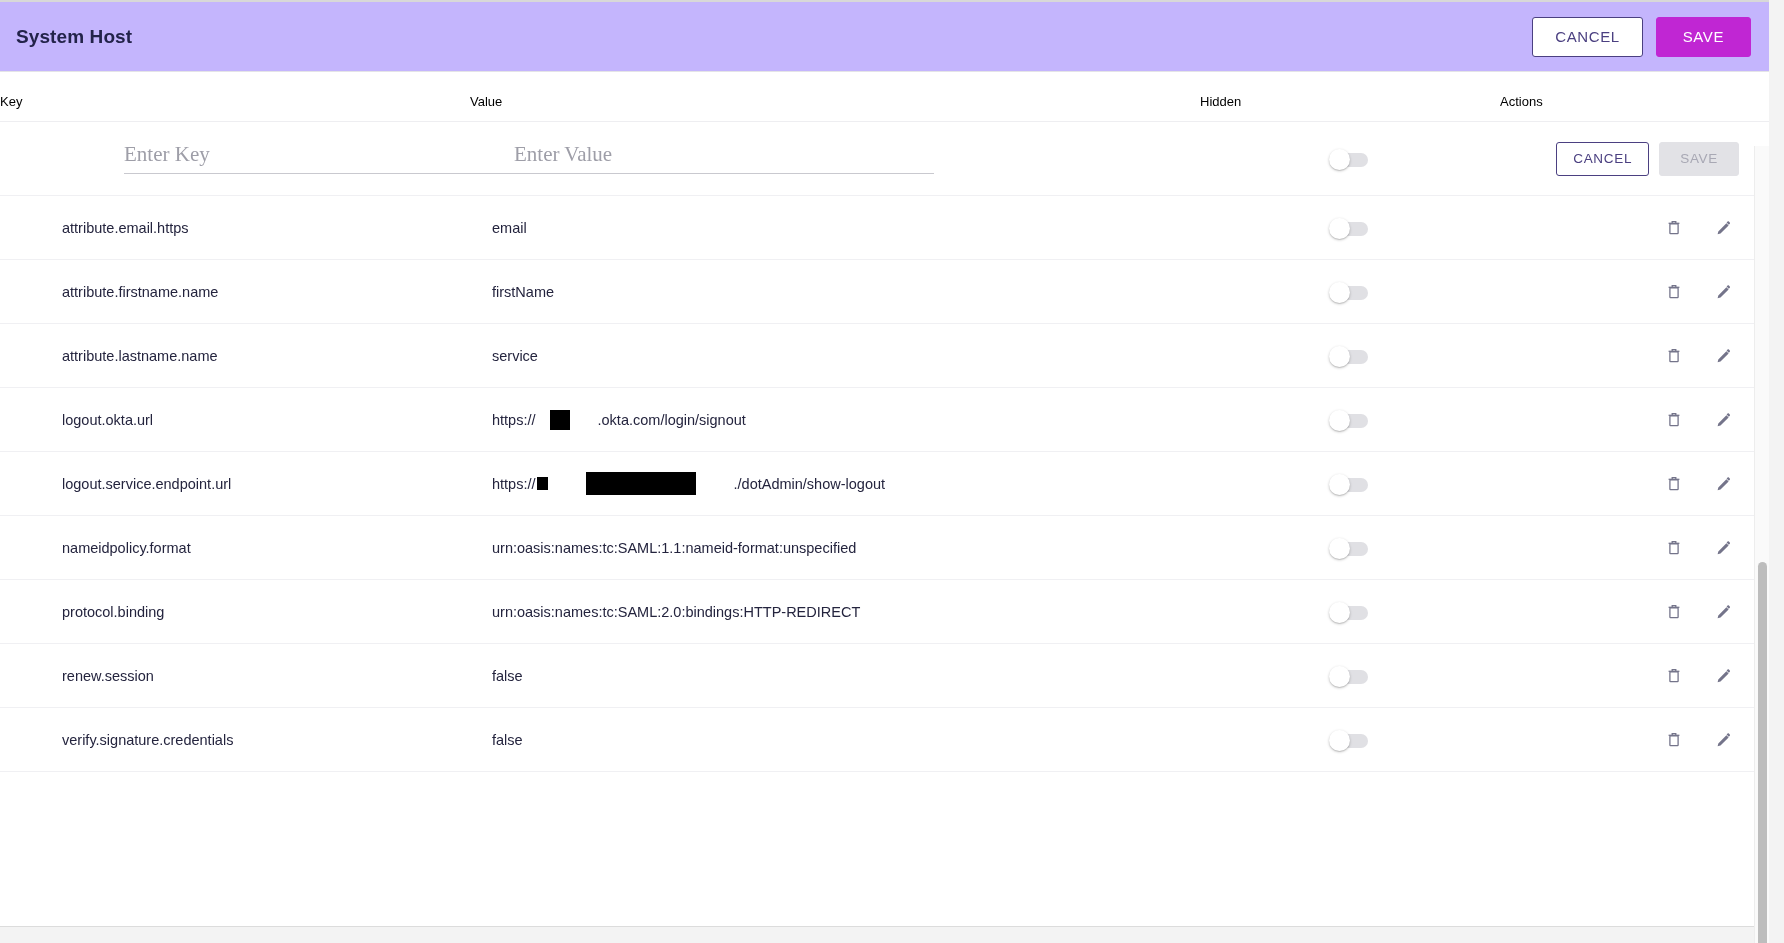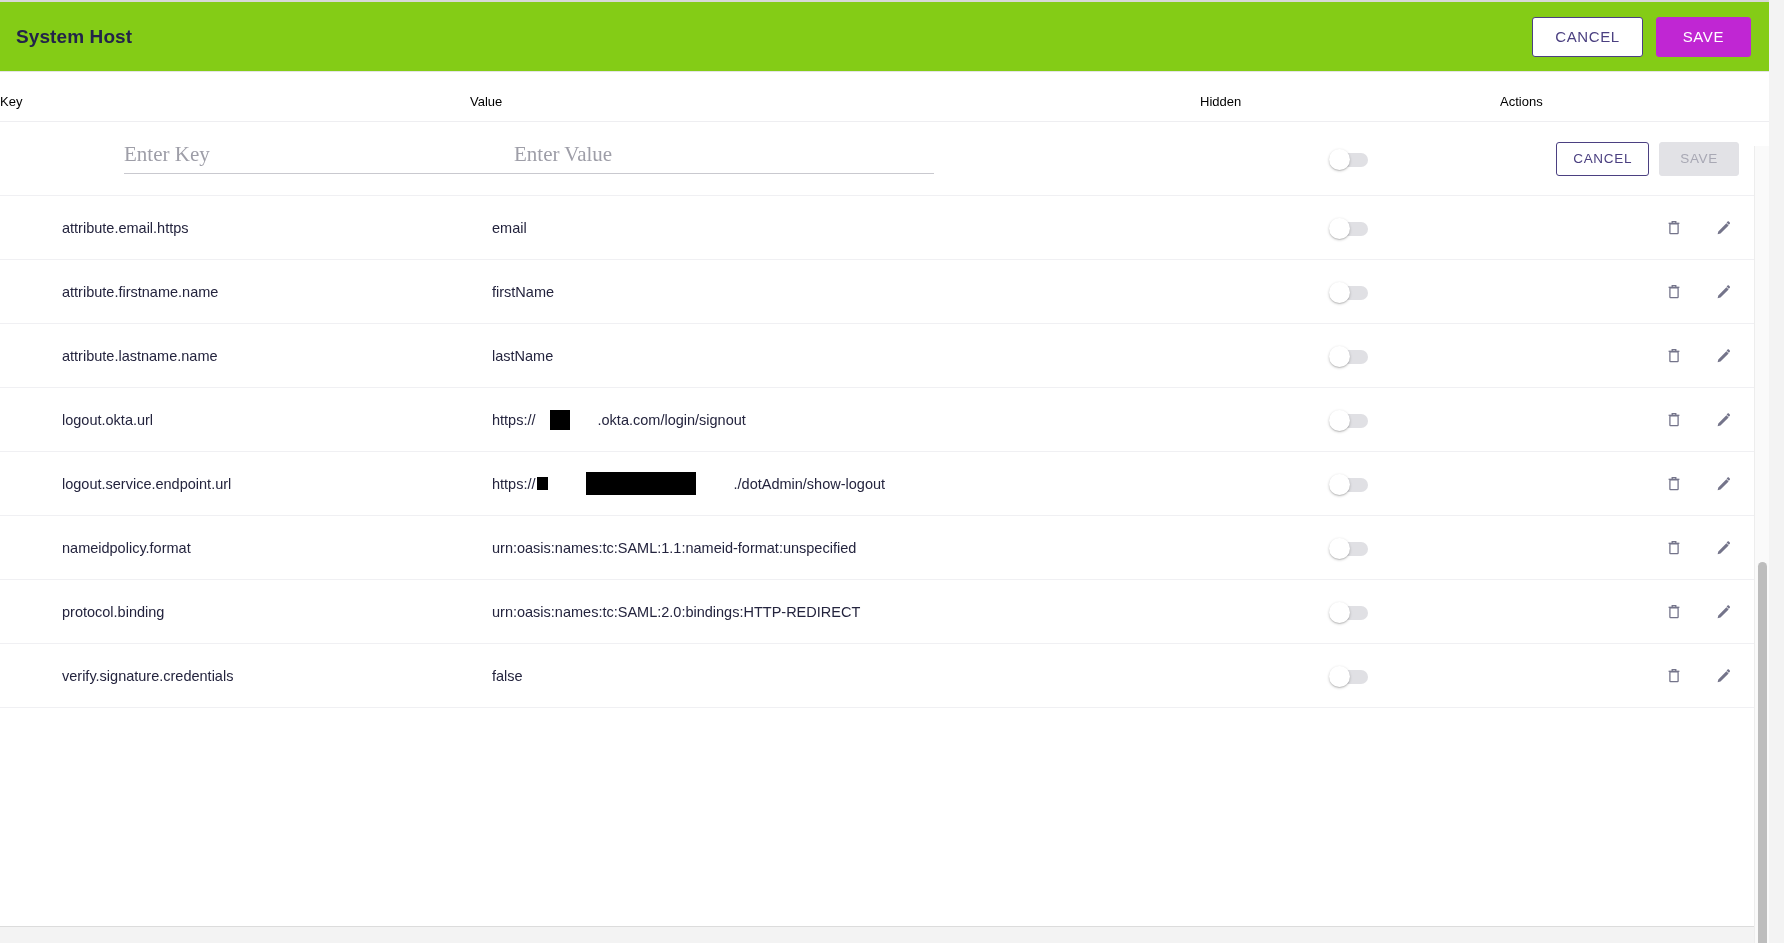--- a/index.html
+++ b/index.html
@@ -22,21 +22,21 @@
     display: flex;
     flex-direction: column;
   }
 
   
   .header-bar {
     position: relative;
     height: 72px;
     min-height: 72px;
     width: 1769px;
-    background: #84cc16;
+    background: #c4b5fd;
     border-top: 2px solid #d8d8d8;
     border-bottom: 1px solid #e4e4e7;
     display: flex;
     align-items: center;
     padding: 0 18px 0 16px;
   }
   .header-title {
     font-size: 19px;
     font-weight: bold;
     color: #23234a;
@@ -341,21 +341,21 @@
   </svg>
 </button><button class="icon-btn">
   <svg width="17" height="17" viewBox="0 0 17 17" fill="currentColor">
     <path d="M2.3 12.4l-.7 2.9 2.9-.7 8.1-8.1-2.2-2.2-8.1 8.1z"></path>
     <path d="M11.6 2.6l-1 1 2.2 2.2 1-1c.35-.35.35-.9 0-1.25l-.95-.95c-.35-.35-.9-.35-1.25 0z"></path>
   </svg>
 </button></td>
             </tr>
             <tr>
               <td class="c-key">attribute.lastname.name</td>
-              <td class="c-value">lastName</td>
+              <td class="c-value">service</td>
               <td class="c-hidden"><span class="toggle"><span class="track"></span><span class="thumb"></span></span></td>
               <td class="c-actions"><button class="icon-btn">
   <svg width="16" height="17" viewBox="0 0 16 17" fill="none" stroke="currentColor" stroke-width="1.3">
     <path d="M2.6 4.3h10.8"></path>
     <path d="M6.2 4.3V2.7h3.6v1.6"></path>
     <rect x="3.9" y="4.9" width="8.2" height="9.8" rx="0.6"></rect>
   </svg>
 </button><button class="icon-btn">
   <svg width="17" height="17" viewBox="0 0 17 17" fill="currentColor">
     <path d="M2.3 12.4l-.7 2.9 2.9-.7 8.1-8.1-2.2-2.2-8.1 8.1z"></path>
@@ -434,20 +434,37 @@
     <rect x="3.9" y="4.9" width="8.2" height="9.8" rx="0.6"></rect>
   </svg>
 </button><button class="icon-btn">
   <svg width="17" height="17" viewBox="0 0 17 17" fill="currentColor">
     <path d="M2.3 12.4l-.7 2.9 2.9-.7 8.1-8.1-2.2-2.2-8.1 8.1z"></path>
     <path d="M11.6 2.6l-1 1 2.2 2.2 1-1c.35-.35.35-.9 0-1.25l-.95-.95c-.35-.35-.9-.35-1.25 0z"></path>
   </svg>
 </button></td>
             </tr>
             <tr>
+              <td class="c-key">renew.session</td>
+              <td class="c-value">false</td>
+              <td class="c-hidden"><span class="toggle"><span class="track"></span><span class="thumb"></span></span></td>
+              <td class="c-actions"><button class="icon-btn">
+  <svg width="16" height="17" viewBox="0 0 16 17" fill="none" stroke="currentColor" stroke-width="1.3">
+    <path d="M2.6 4.3h10.8"></path>
+    <path d="M6.2 4.3V2.7h3.6v1.6"></path>
+    <rect x="3.9" y="4.9" width="8.2" height="9.8" rx="0.6"></rect>
+  </svg>
+</button><button class="icon-btn">
+  <svg width="17" height="17" viewBox="0 0 17 17" fill="currentColor">
+    <path d="M2.3 12.4l-.7 2.9 2.9-.7 8.1-8.1-2.2-2.2-8.1 8.1z"></path>
+    <path d="M11.6 2.6l-1 1 2.2 2.2 1-1c.35-.35.35-.9 0-1.25l-.95-.95c-.35-.35-.9-.35-1.25 0z"></path>
+  </svg>
+</button></td>
+            </tr>
+            <tr>
               <td class="c-key">verify.signature.credentials</td>
               <td class="c-value">false</td>
               <td class="c-hidden"><span class="toggle"><span class="track"></span><span class="thumb"></span></span></td>
               <td class="c-actions"><button class="icon-btn">
   <svg width="16" height="17" viewBox="0 0 16 17" fill="none" stroke="currentColor" stroke-width="1.3">
     <path d="M2.6 4.3h10.8"></path>
     <path d="M6.2 4.3V2.7h3.6v1.6"></path>
     <rect x="3.9" y="4.9" width="8.2" height="9.8" rx="0.6"></rect>
   </svg>
 </button><button class="icon-btn">

